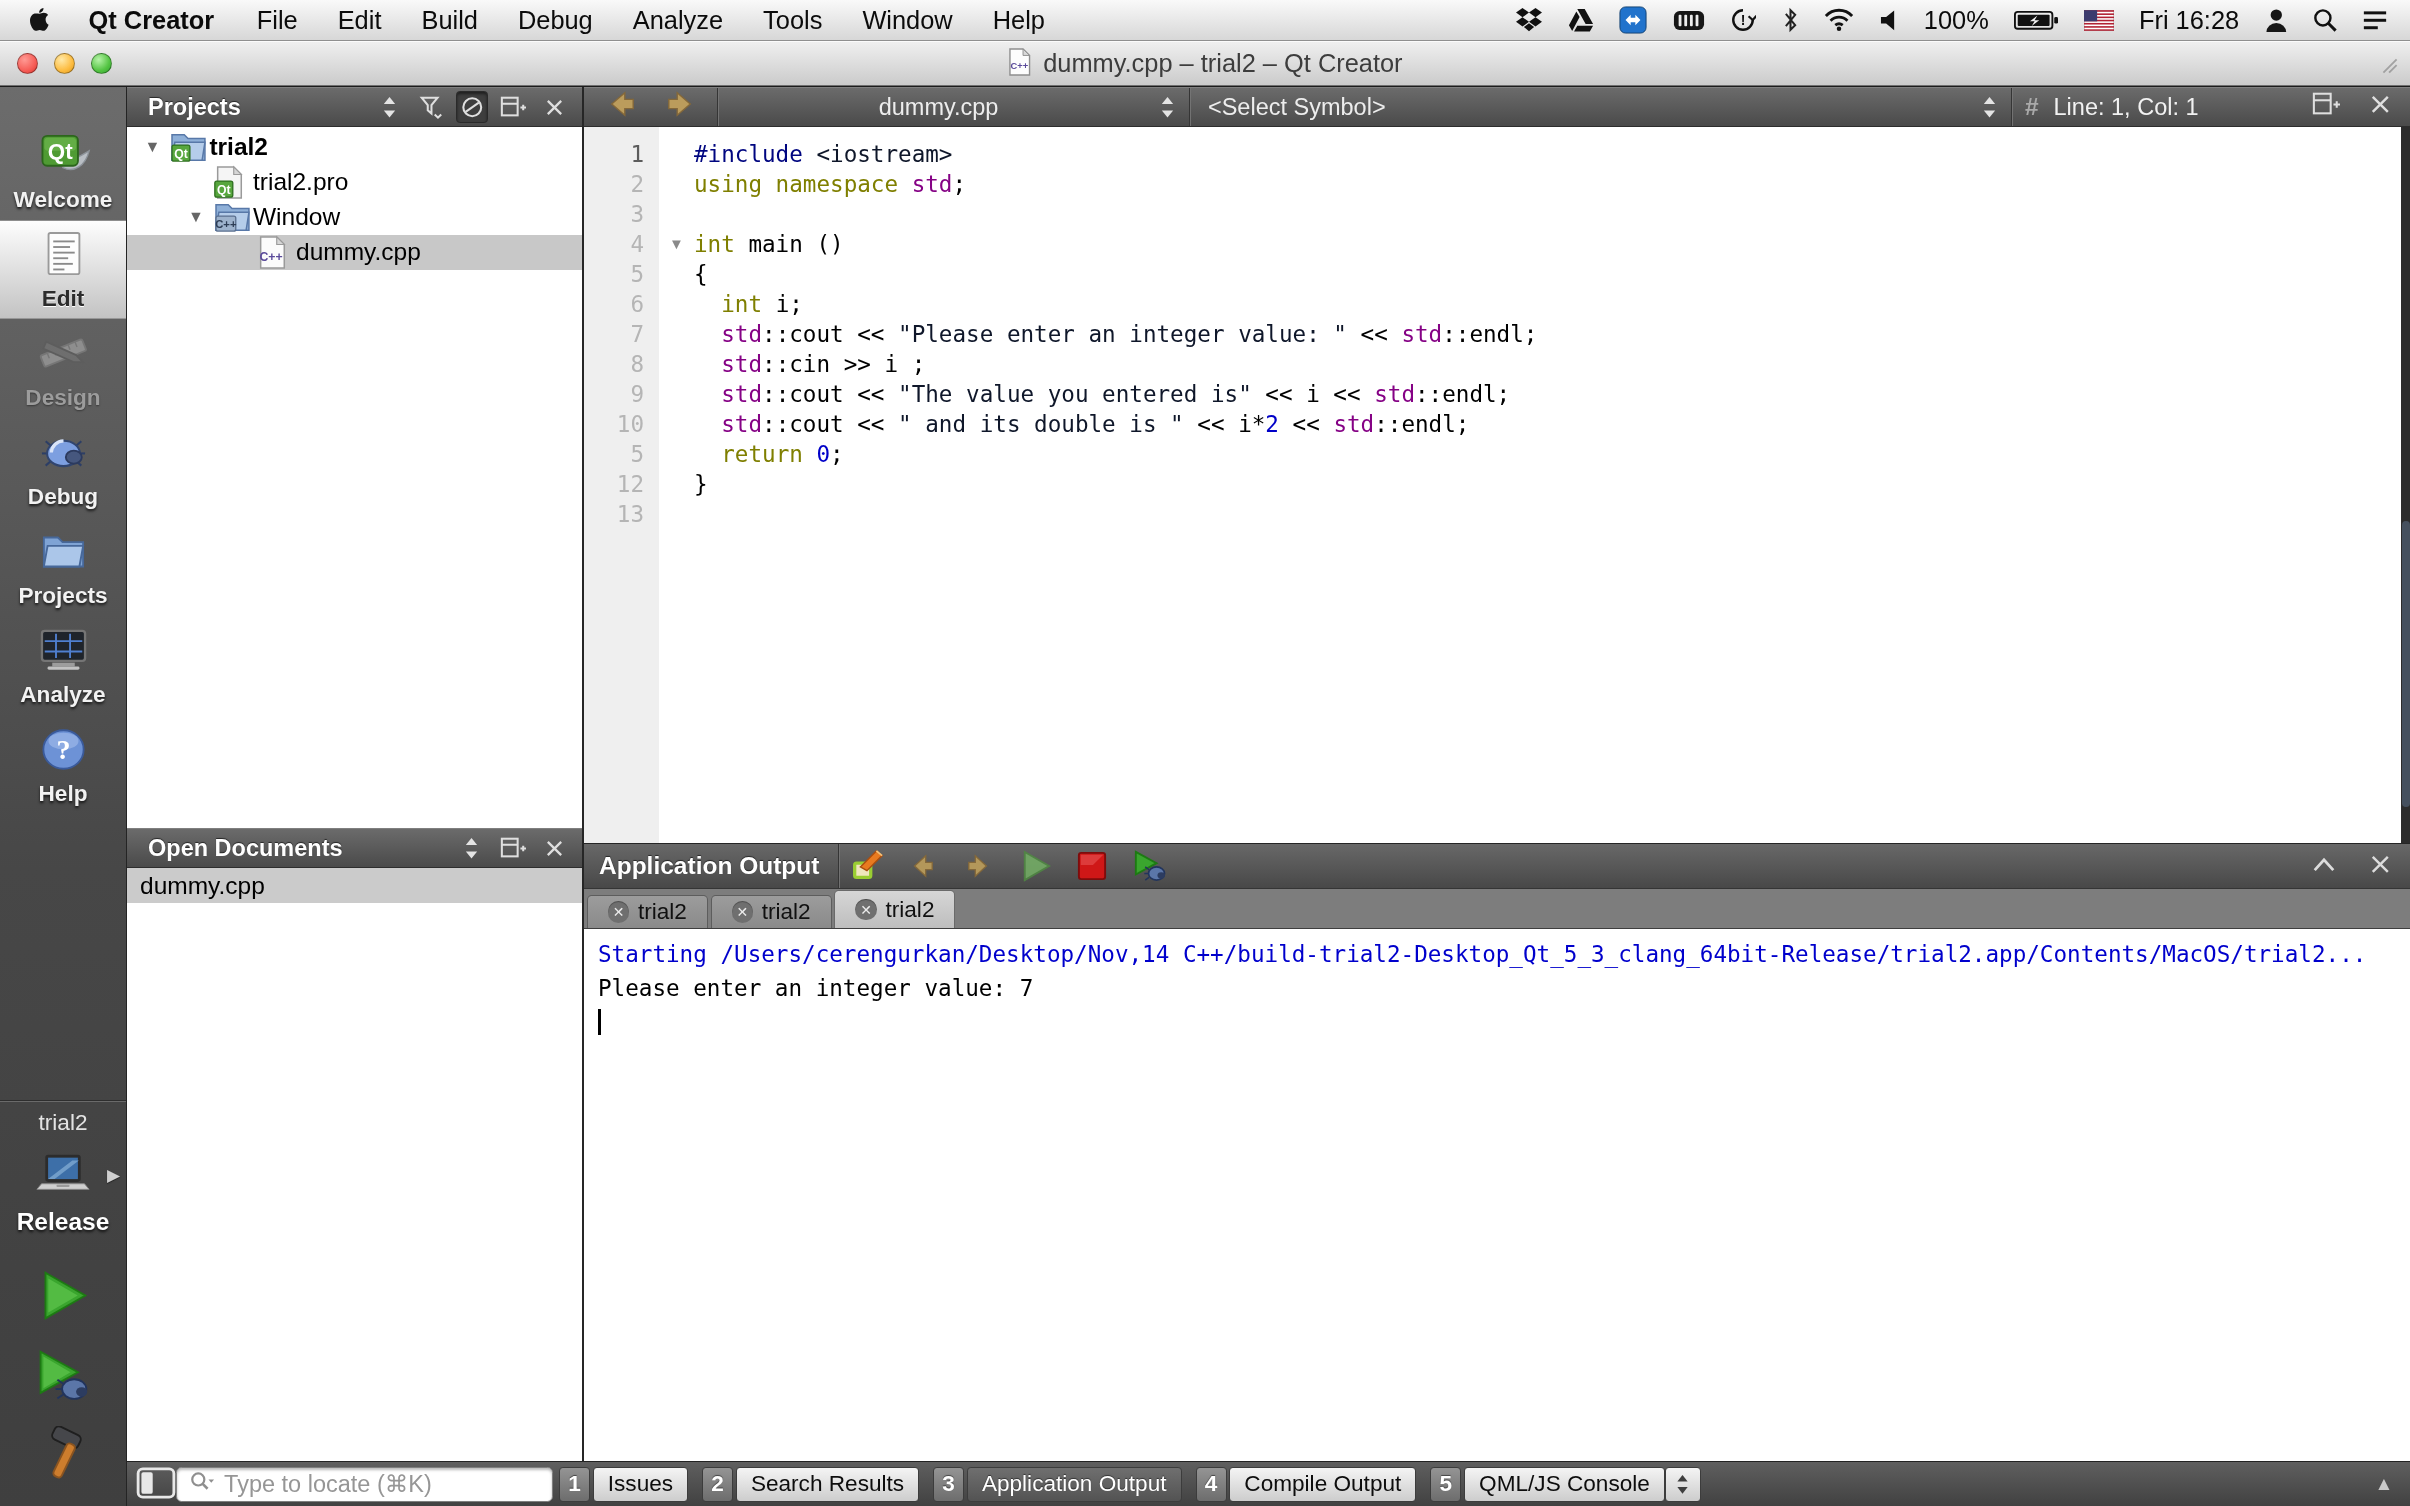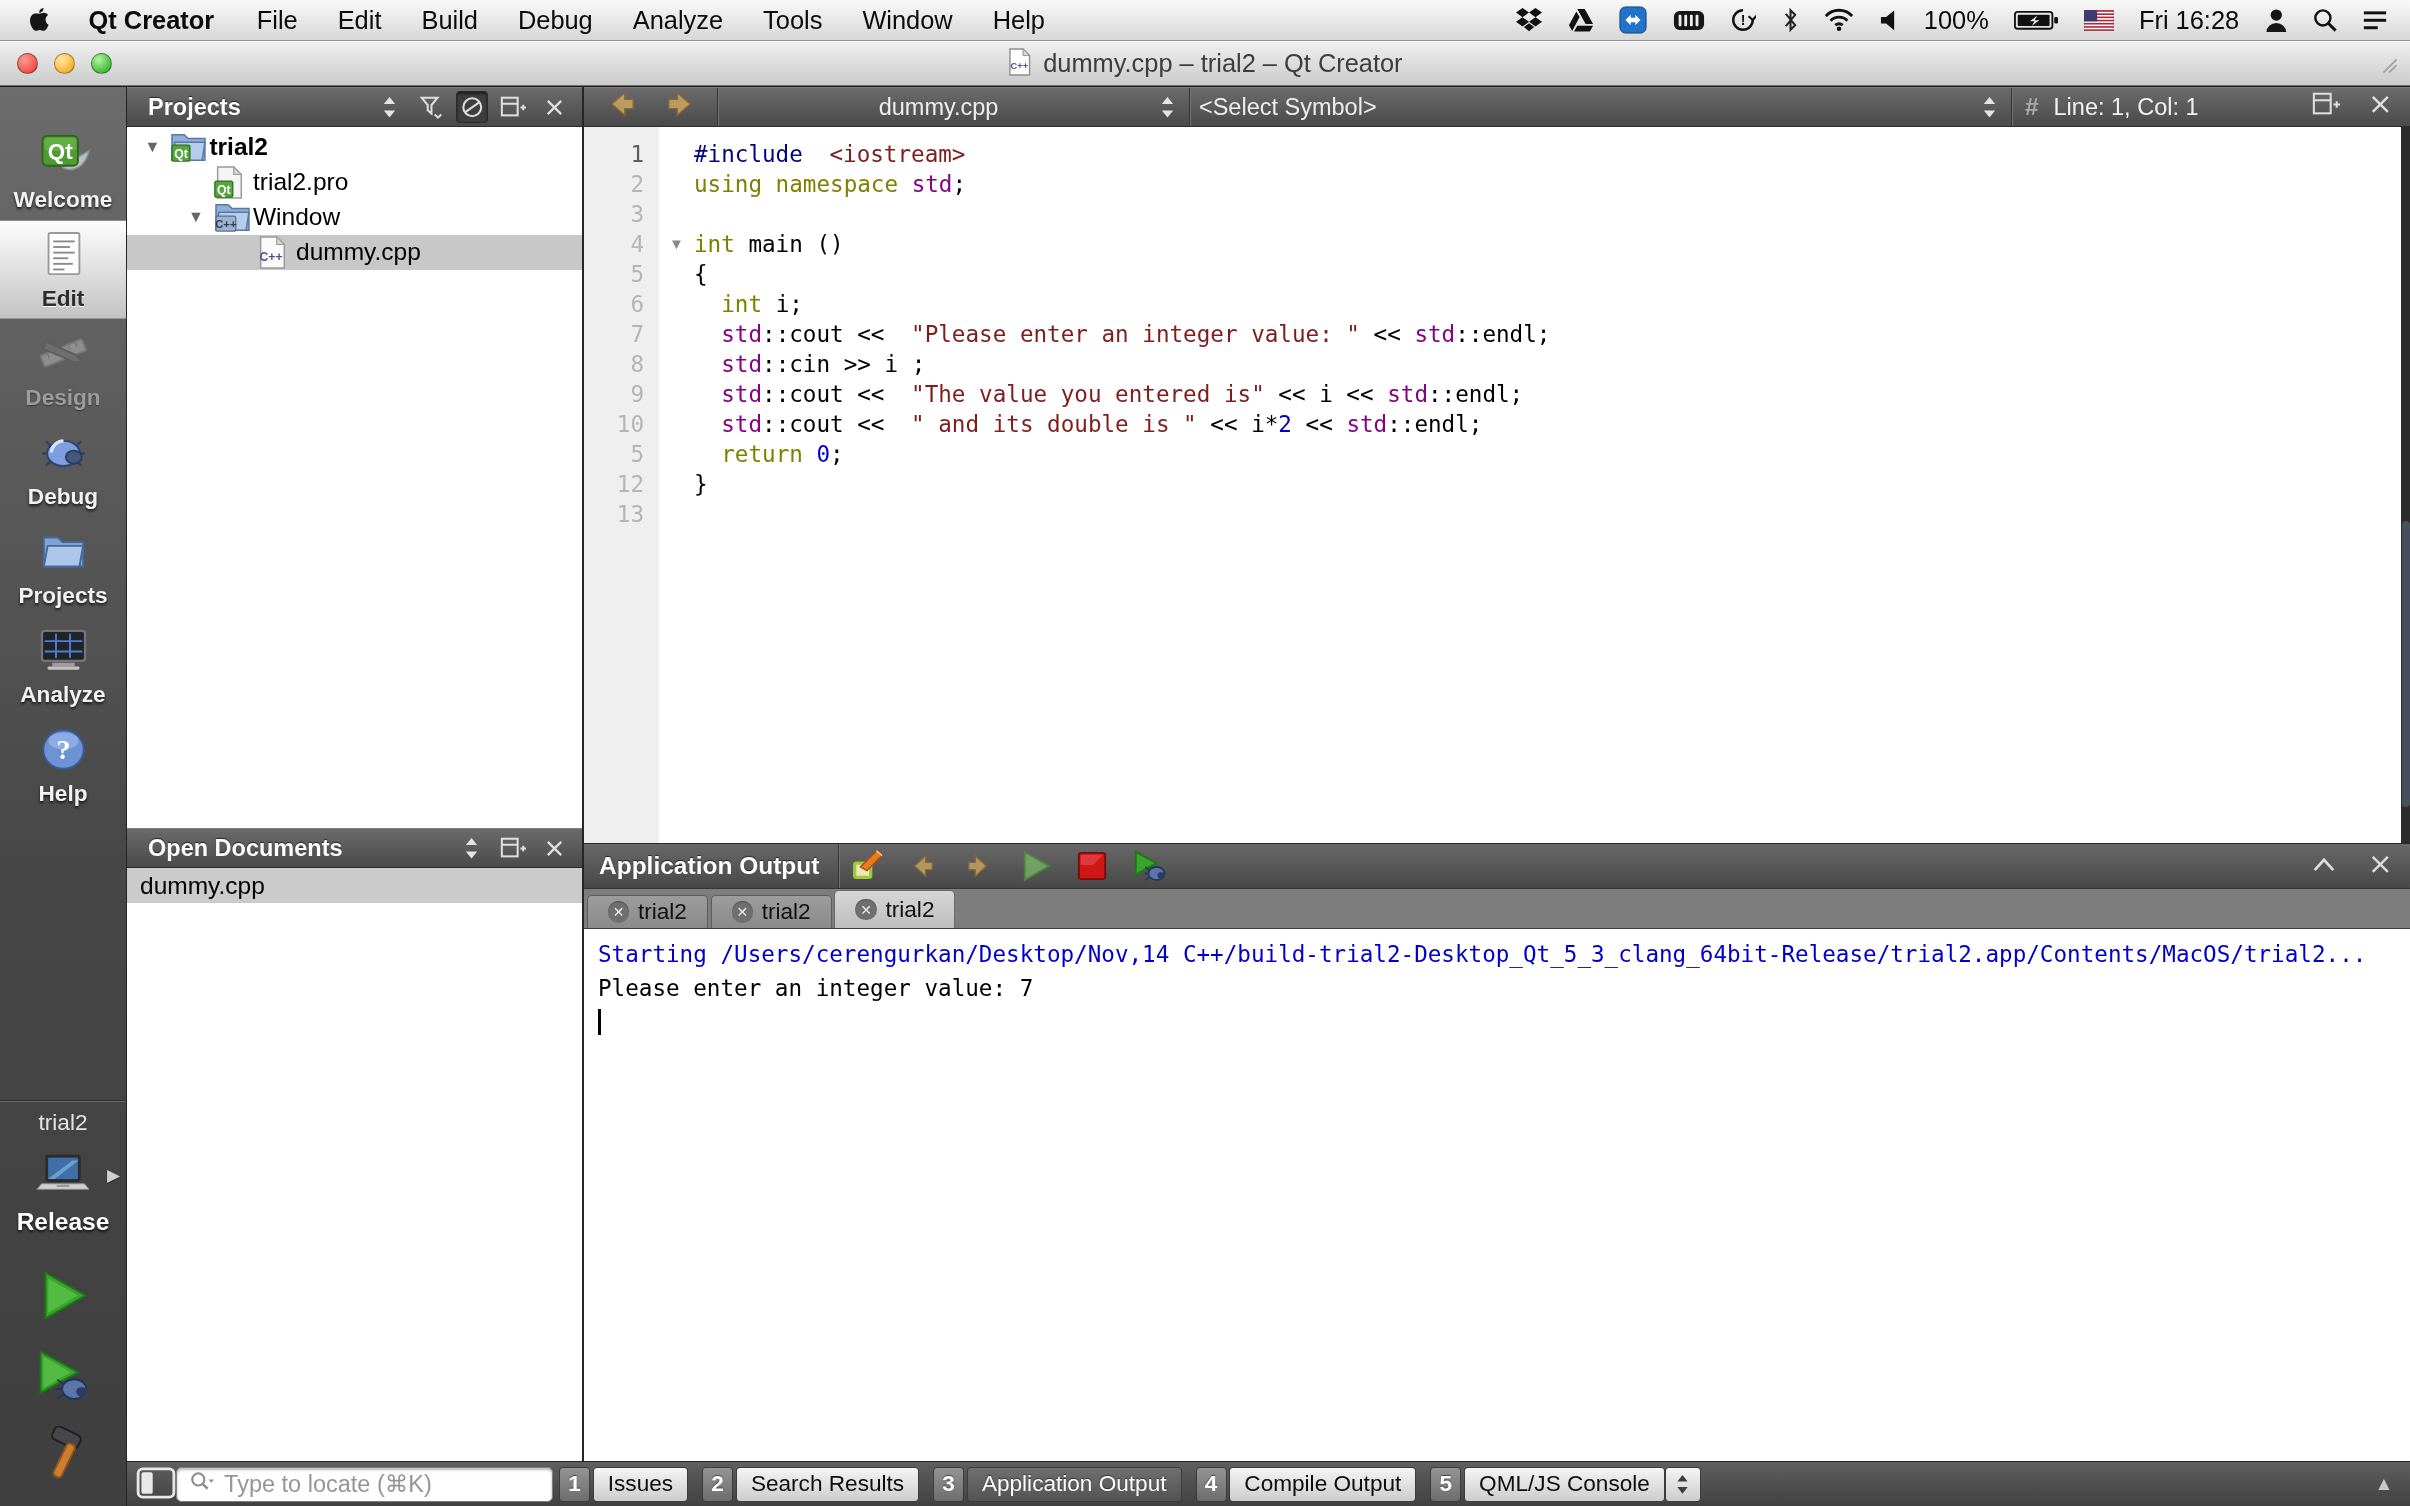--- a/index.html
+++ b/index.html
@@ -72,37 +72,37 @@
 
   
   #editorcol{left:584px;top:87px;width:1827px;height:1375px;display:flex;flex-direction:column;}
   #etool{flex:0 0 40px;background:linear-gradient(#6b6b6b,#4a4a4a);border-top:0.9px solid #7f7f7f;border-bottom:0.9px solid #2d2d2d;
     display:flex;align-items:center;color:#ededed;font-size:23.5px;}
   .vdiv{width:0.9px;align-self:stretch;background:#353535;box-shadow:0.9px 0 0 #767676;}
   .nav-arrows{display:flex;align-items:center;gap:28px;padding:0 22.6px;}
   .combo-file{flex:0 0 471px;display:flex;align-items:center;position:relative;}
   .combo-file .clabel{flex:1;text-align:center;}
   .combo-sym{flex:1 1 auto;display:flex;align-items:center;position:relative;}
-  .combo-sym .clabel{padding-left:9px;}
+  .combo-sym .clabel{padding-left:18px;}
   .carrows{margin-left:auto;padding-right:13px;display:flex;align-items:center;}
   .poscluster{flex:0 0 292px;display:flex;align-items:center;gap:15px;padding-left:13px;}
   .hashicon{color:#a9a9a9;font-size:24.5px;font-weight:700;}
   .curpos{color:#f2f2f2;}
   .etool-right{display:flex;align-items:center;gap:28px;padding:0 19px 0 7.5px;}
 
   #editor{flex:0 0 716px;background:#fff;display:flex;position:relative;}
   #gutter{flex:0 0 75px;background:#efefef;padding-top:12.2px;}
   .gnum{height:30px;line-height:30px;text-align:right;padding-right:15px;
     font-family:"DejaVu Sans Mono",monospace;font-size:22.6px;color:#b5b5b5;}
   .gnum.cur{color:#5c5c5c;}
   #foldcol{flex:0 0 35px;background:#fff;padding-top:12.2px;}
   .fslot{height:30px;line-height:30px;text-align:center;font-size:15px;color:#8a8a8a;}
   #code{flex:1;padding-top:12.2px;font-family:"DejaVu Sans Mono",monospace;font-size:22.6px;line-height:30px;white-space:pre;}
   .cline{height:30px;}
-  .c-pp{color:#000680;} .c-str{color:#7f1d1d;margin-left:13px;} .c-kw{color:#7f7f00;}
+  .c-pp{color:#000680;} .c-str{color:#0f172a;} .c-kw{color:#7f7f00;}
   .c-std{color:#850285;} .c-num{color:#0000c8;} .c-pl{color:#000;}
   .scrollstrip{position:absolute;right:0;top:0;bottom:0;width:10.4px;background:#2c2c2c;}
   .scrollhandle{position:absolute;right:0.9px;top:55%;width:8.5px;height:40%;background:#45505e;border-radius:3.8px;}
 
   
   #outpanel{flex:1 1 auto;display:flex;flex-direction:column;border-top:1.9px solid #262626;position:relative;}
   #ohead{flex:0 0 45px;background:linear-gradient(#686868,#484848);border-bottom:0.9px solid #353535;
     display:flex;align-items:center;color:#fff;}
   .ohead-label{font-size:24.5px;font-weight:700;padding:0 19px 0 15px;text-shadow:0 -0.9px 0.9px rgba(0,0,0,.6);white-space:nowrap;}
   .otools{display:flex;align-items:center;gap:22.6px;padding-left:9.4px;}

